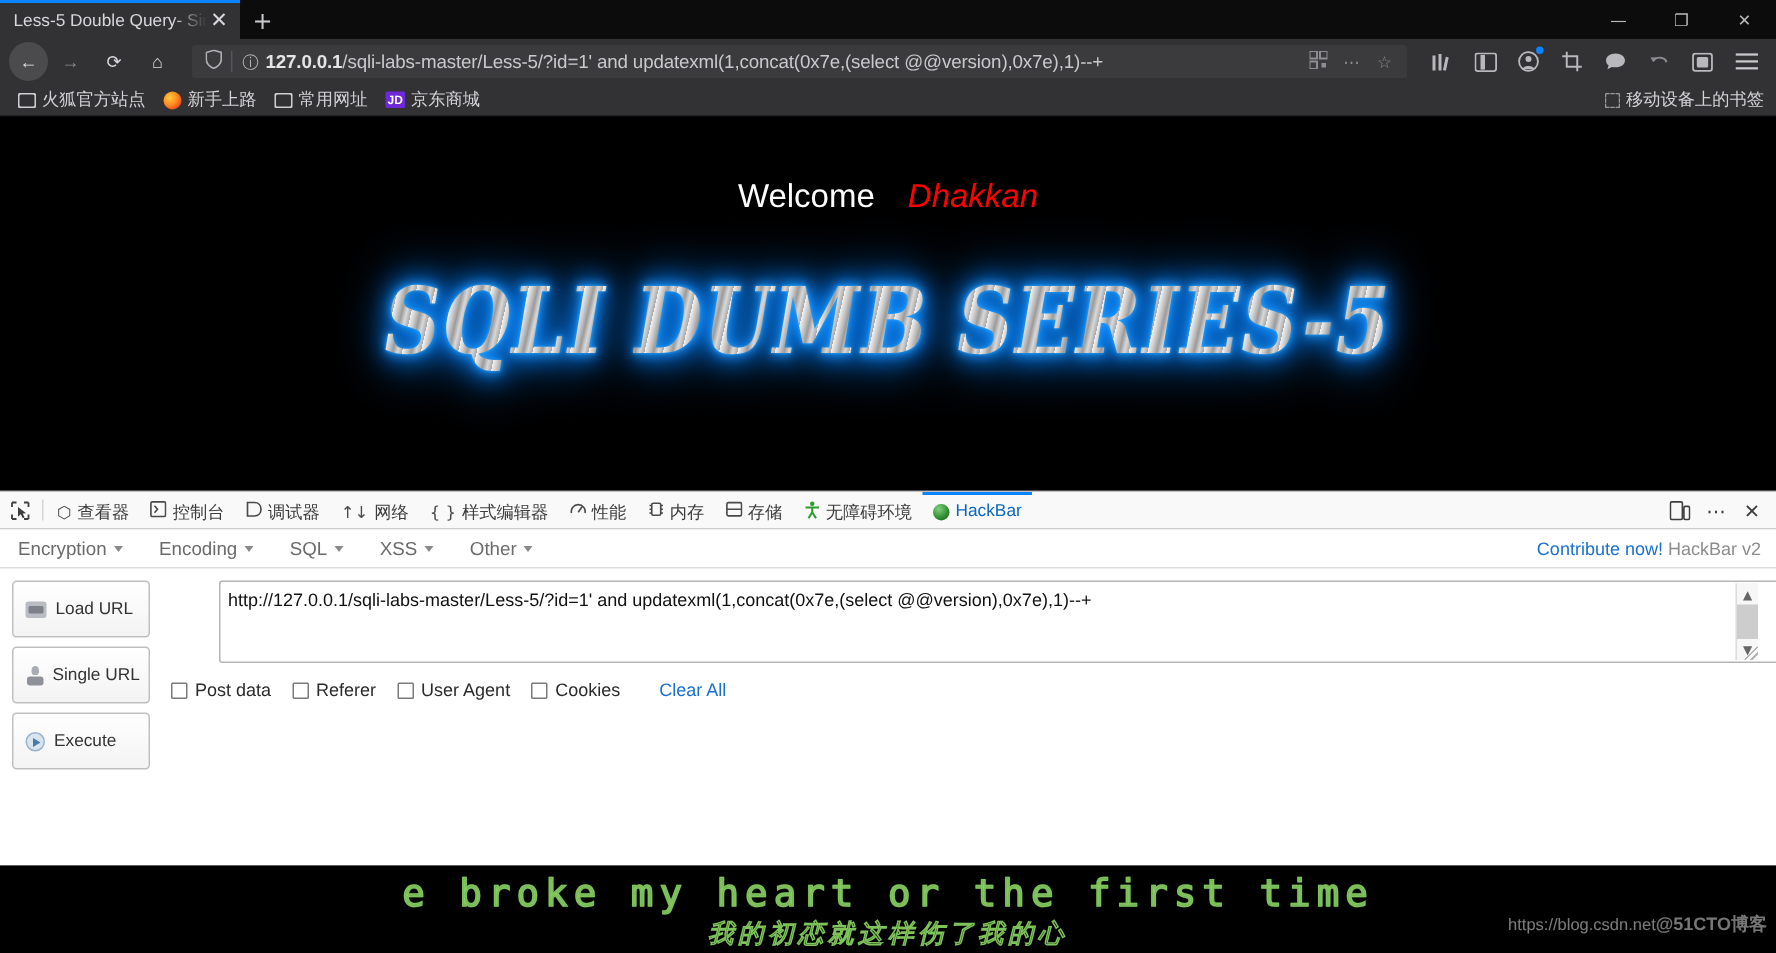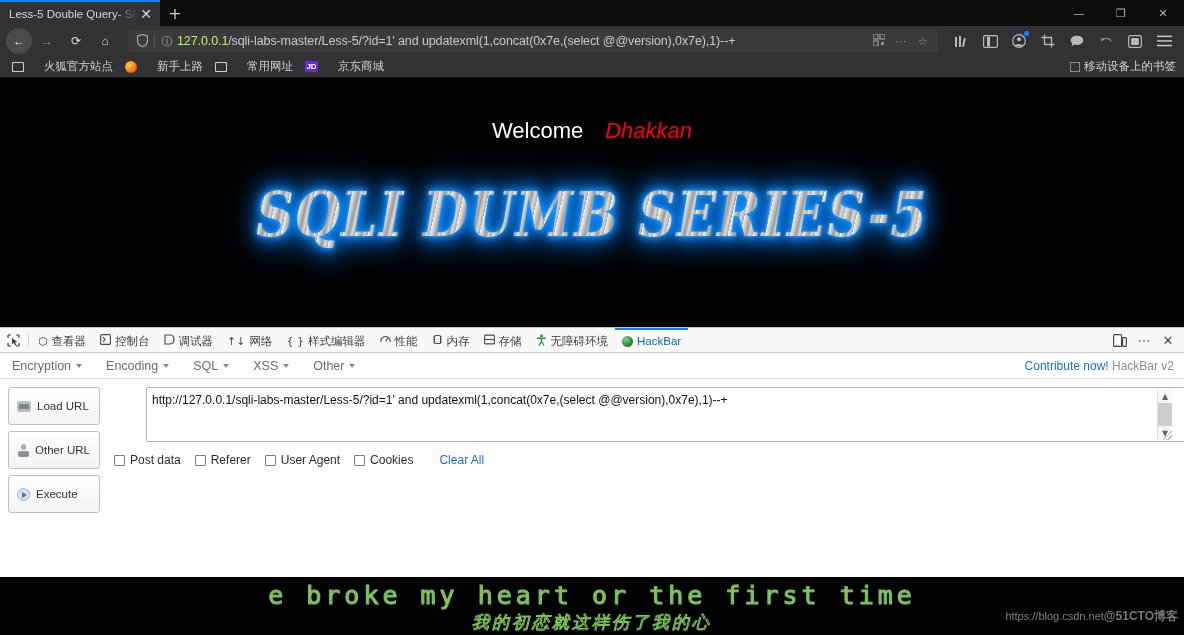--- a/index.html
+++ b/index.html
@@ -61,30 +61,30 @@
     display: flex; align-items: center; padding: 0 4px; margin: 0 8px;
     min-width: 0;
   }
   .urlbar .shield { width: 20px; text-align: center; color: #b0b0b4; font-size: 11px; }
   .urlbar .sep { width: 1px; height: 14px; background: #55555a; margin: 0 2px; }
   .urlbar .info { width: 20px; text-align: center; color: #b0b0b4; font-size: 11px; }
   .urlbar .urltext {
     flex: 1; color: #c9c9cd; font-size: 12.5px; white-space: nowrap; overflow: hidden;
     font-family: "Liberation Sans", sans-serif; letter-spacing: -0.1px;
   }
-  .urlbar .urltext b { color: #bef264; font-weight: 400; }
+  .urlbar .urltext b { color: #e5e5e5; font-weight: 700; }
   .urlbar .rightico { width: 22px; text-align: center; color: #8e8e93; font-size: 11px; cursor: pointer; }
 
   
   .bkbar {
     height: 22px; background: #323234; display: flex; align-items: center;
     padding: 0 6px; flex: 0 0 22px; border-bottom: 1px solid #0c0c0d; position: relative;
   }
   .bkitem {
-    display: flex; align-items: center; gap: 20px; padding: 1px 6px;
+    display: flex; align-items: center; gap: 4px; padding: 1px 6px;
     color: #d3d3d7; font-size: 11.5px; white-space: nowrap; cursor: pointer; border-radius: 2px;
   }
   .bkright { position: absolute; right: 8px; display: flex; align-items: center; gap: 4px;
              color: #d3d3d7; font-size: 11.5px; cursor: pointer; }
   .fold {
     width: 12px; height: 10px; background: #cfcfd3; border-radius: 1px; position: relative; flex: 0 0 12px;
   }
   .fold:after { content:""; position:absolute; left:1px; top:1px; right:1px; bottom:1px; background:#323234; border-radius:1px;}
   .ffico { width: 12px; height: 12px; border-radius: 50%;
     background: radial-gradient(circle at 35% 35%, #ffcb3d 0%, #ff8a1f 45%, #e8431f 80%); flex:0 0 12px; }
@@ -494,21 +494,21 @@
     </div>
 
     <div class="hb-body">
       <div class="hb-left">
         <div class="hb-btn">
           <span class="ic-load"></span>
           <span>Load URL</span>
         </div>
         <div class="hb-btn">
           <span class="ic-split"></span>
-          <span>Other URL</span>
+          <span>Single URL</span>
         </div>
         <div class="hb-btn">
           <span class="ic-exec"></span>
           <span>Execute</span>
         </div>
       </div>
 
       <div class="hb-main">
         <div class="hb-ta-wrap">
           <div class="hb-ta" contenteditable="false" style="">http://127.0.0.1/sqli-labs-master/Less-5/?id=1' and updatexml(1,concat(0x7e,(select @@version),0x7e),1)--+</div>

